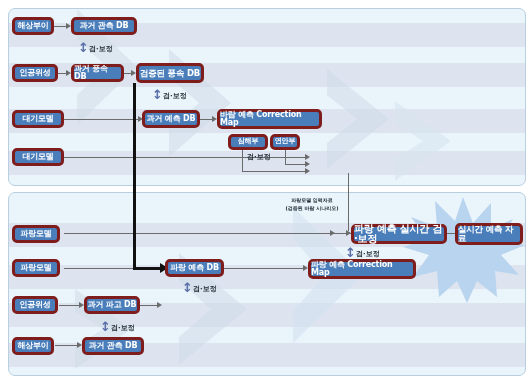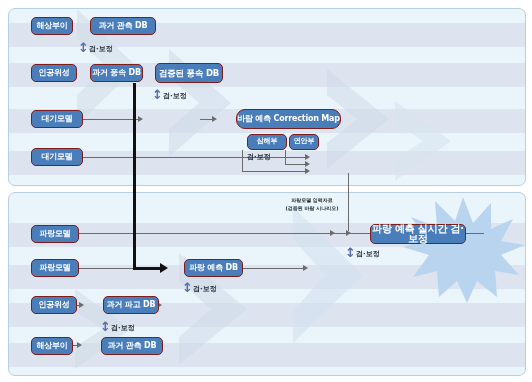--- a/index.html
+++ b/index.html
@@ -6,24 +6,24 @@
   body{width:532px;height:382px;overflow:hidden;
        font-family:"DejaVu Sans","Liberation Sans",sans-serif;}
   #root{position:relative;width:532px;height:382px;}
 
   .panel{position:absolute;border:1px solid #b9cfe0;border-radius:7px;
          background:#eaf4fb;overflow:hidden;}
   .band{position:absolute;left:0;right:0;background:#dde4f0;}
   .chev{position:absolute;opacity:.55;}
 
   .nd{position:absolute;box-sizing:border-box;background:#4a7ebb;
-      border:1px solid #7f1d1d;border-radius:5px;color:#ffffff;
+      border:3px solid #7f1d1d;border-radius:5px;color:#ffffff;
       display:flex;align-items:center;justify-content:center;
-      text-align:center;font-weight:700;line-height:1.05;
-      letter-spacing:-.2px;margin-left:19px;}
+      font-weight:700;line-height:1.05;
+      letter-spacing:-.2px;}
 
   .ln{position:absolute;background:#6b6b6b;}
   .lnh{height:1px;}
   .lnv{width:1px;}
   .thick{background:#111;}
 
   .ahead{position:absolute;width:0;height:0;
          border-top:3.2px solid transparent;border-bottom:3.2px solid transparent;
          border-left:5px solid #6b6b6b;}
   .ahead.big{border-top:5px solid transparent;border-bottom:5px solid transparent;
@@ -95,22 +95,23 @@
   <div class="nd" style="left:71px;top:17px;width:66px;height:18px;font-size:8px;">과거 관측 DB</div>
 
   <div class="nd" style="left:12px;top:64px;width:46px;height:18px;font-size:8px;">인공위성</div>
 
   <div class="nd" style="left:71px;top:64px;width:53px;height:18px;font-size:8px;">과거 풍속 DB</div>
 
   <div class="nd" style="left:136px;top:63px;width:68px;height:20px;font-size:8.5px;">검증된 풍속 DB</div>
 
   <div class="nd" style="left:12px;top:110px;width:52px;height:18px;font-size:8px;">대기모델</div>
 
-
-  <div class="nd" style="left:217px;top:109px;width:105px;height:20px;font-size:8px;border-radius:9px;">바람 예측 Correction Map</div>
+  <div class="nd" style="left:142px;top:110px;width:58px;height:18px;font-size:8px;">과거 예측 DB</div>
+
+  <div class="nd" style="left:217px;top:109px;width:105px;height:20px;font-size:8px;">바람 예측 Correction Map</div>
 
   <div class="nd" style="left:228px;top:134px;width:40px;height:16px;font-size:7px;">심해부</div>
 
   <div class="nd" style="left:270px;top:134px;width:30px;height:16px;font-size:7px;">연안부</div>
 
   <div class="nd" style="left:12px;top:148px;width:52px;height:18px;font-size:8px;">대기모델</div>
 
 
   <div class="bi" style="left:78px;top:41px;">↕</div>
   <div class="cap" style="left:89px;top:44px;font-size:7px;">검·보정</div>
@@ -165,32 +166,34 @@
   <div class="ln lnv thick" style="left:133px;top:83px;width:2.6px;height:186px;"></div>
   <div class="ln lnh thick" style="left:133px;top:267px;width:30px;height:2.6px;"></div>
   <div class="ahead big" style="left:160px;top:263.3px;"></div>
 
   <div class="nd" style="left:12px;top:225px;width:48px;height:18px;font-size:8px;">파랑모델</div>
 
   <div class="nd" style="left:12px;top:259px;width:48px;height:18px;font-size:8px;">파랑모델</div>
 
   <div class="nd" style="left:165px;top:259px;width:59px;height:18px;font-size:8px;">파랑 예측 DB</div>
 
+  <div class="nd" style="left:308px;top:259px;width:108px;height:20px;font-size:8px;">파랑 예측 Correction Map</div>
 
   <div class="nd" style="left:12px;top:296px;width:46px;height:18px;font-size:8px;">인공위성</div>
 
   <div class="nd" style="left:84px;top:296px;width:56px;height:18px;font-size:8px;">과거 파고 DB</div>
 
 
   <div class="nd" style="left:12px;top:337px;width:42px;height:18px;font-size:8px;">해상부이</div>
 
   <div class="nd" style="left:82px;top:337px;width:62px;height:18px;font-size:8px;">과거 관측 DB</div>
 
   <div class="nd" style="left:351px;top:224px;width:96px;height:20px;font-size:10px;">파랑 예측 실시간 검·보정</div>
 
+  <div class="nd" style="left:455px;top:223px;width:68px;height:22px;font-size:8.5px;">실시간 예측 자료</div>
 
   <div class="bi" style="left:182px;top:281px;">↕</div>
   <div class="cap" style="left:193px;top:284px;font-size:7px;">검·보정</div>
 
   <div class="bi" style="left:100px;top:320px;">↕</div>
   <div class="cap" style="left:111px;top:323px;font-size:7px;">검·보정</div>
 
   <div class="bi" style="left:345px;top:246px;">↕</div>
   <div class="cap" style="left:356px;top:249px;font-size:7px;">검·보정</div>
 

